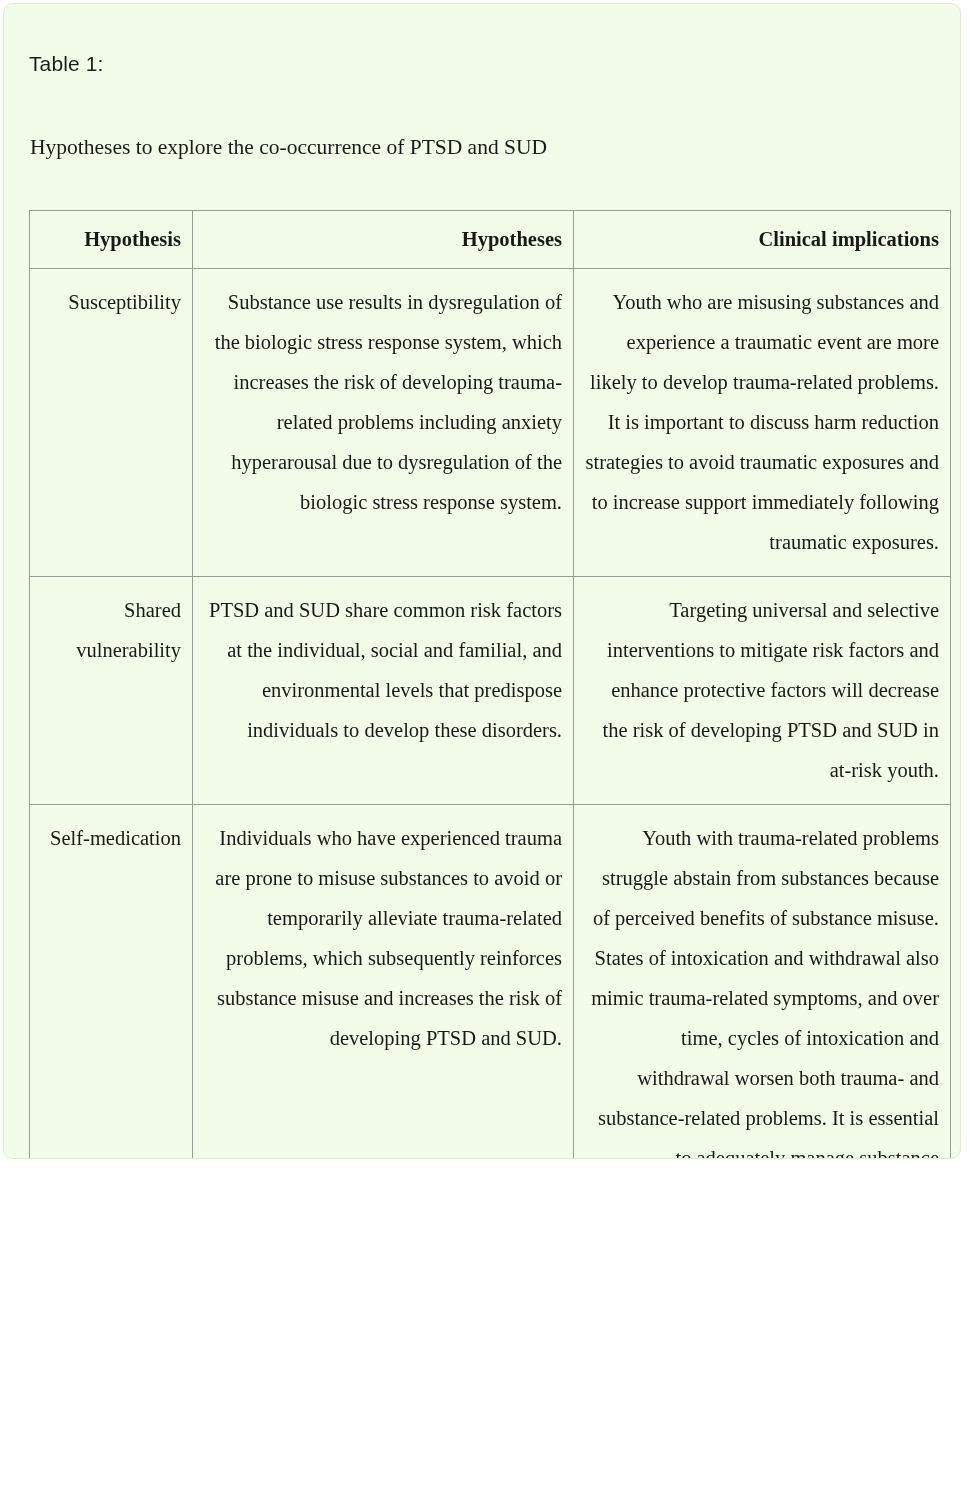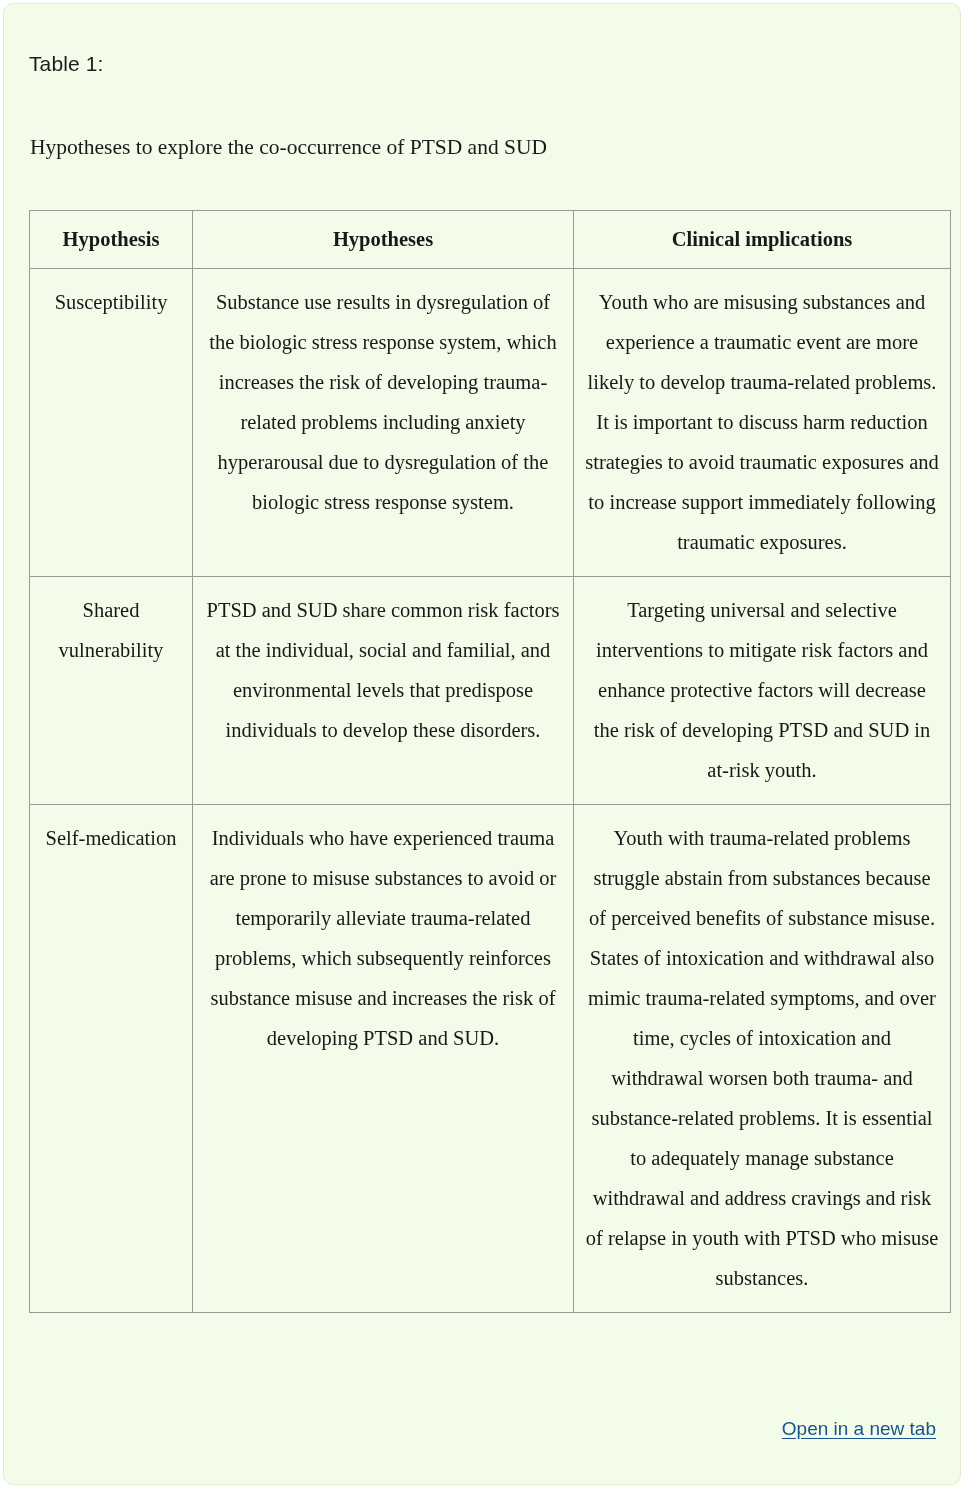--- a/index.html
+++ b/index.html
@@ -12,21 +12,21 @@
     background: #ffffff;
     font-family: "Liberation Serif", serif;
     overflow: hidden;
   }
 
   .page {
     position: absolute;
     left: 3px;
     top: 3px;
     width: 958px;
-    height: 1482px;
+    height: 1156px;
     background: #f3fce9;
     border: 1px solid #dfeec6;
     border-radius: 10px;
     box-sizing: border-box;
     overflow: hidden;
   }
 
   .table-label {
     position: absolute;
     left: 25px;
@@ -67,21 +67,21 @@
 
   table.data-table th,
   table.data-table td {
     border: 1px solid #9a9a96;
     vertical-align: top;
     padding: 13px 11px 14px 11px;
     font-family: "Liberation Serif", serif;
     font-size: 20.5px;
     line-height: 40px;
     color: #191919;
-    text-align: center;
+    text-align: right;
   }
 
   table.data-table th {
     font-weight: 700;
     line-height: 26px;
     padding-top: 15px;
     padding-bottom: 16px;
   }
 
   col.c1 { width: 163px; }

